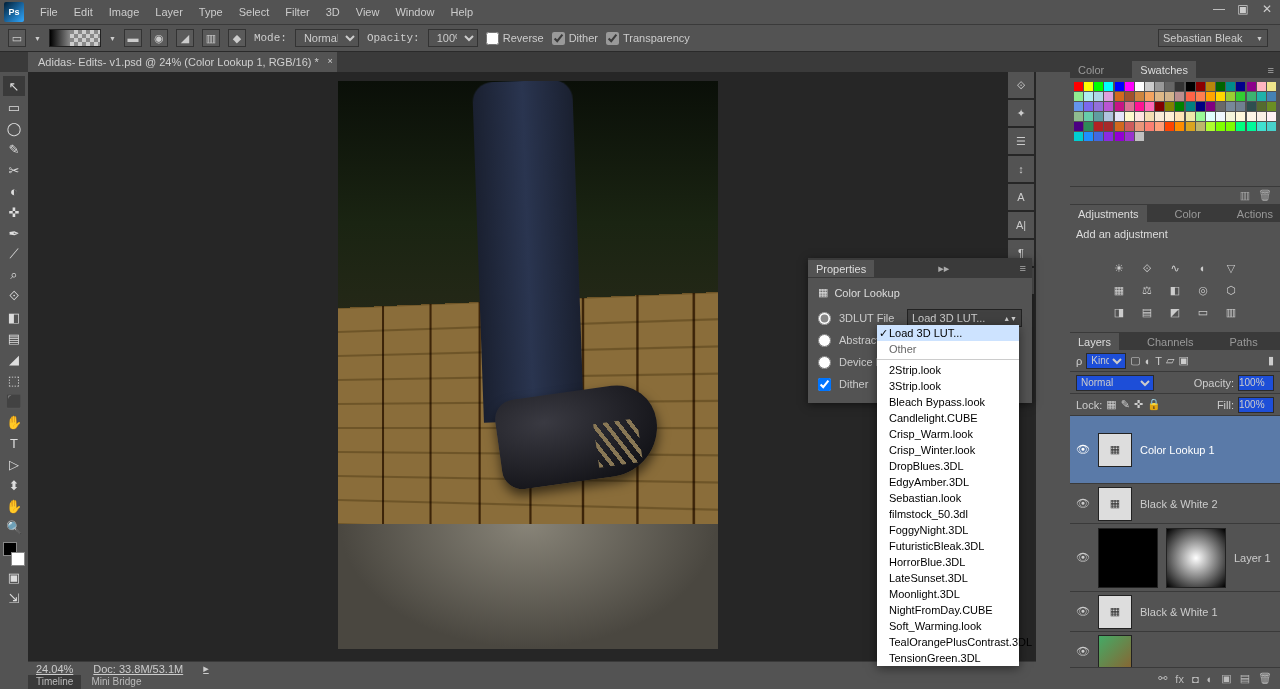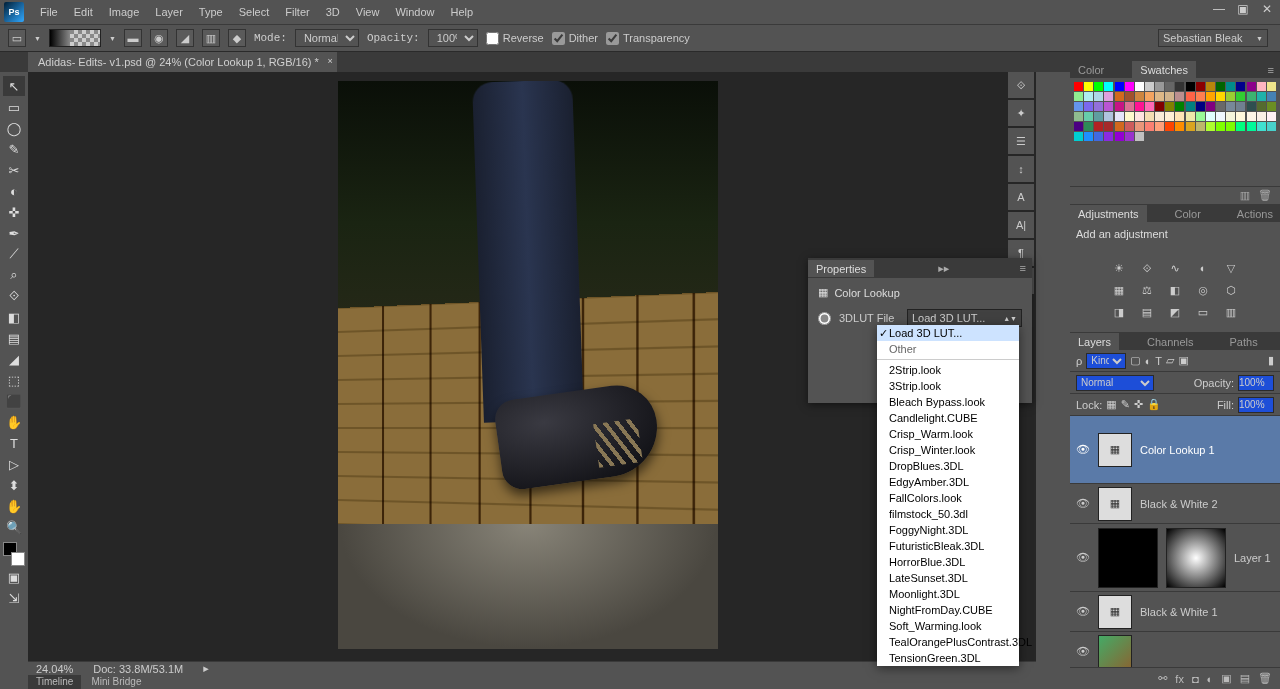--- a/index.html
+++ b/index.html
@@ -56,30 +56,30 @@
 .layer-list { flex:1; overflow:auto; }
 .layer { display:flex; align-items:center; height:68px; border-bottom:1px solid #3a3a3a; padding:0 6px; gap:8px; }
 .layer.sel { background:#5a7aa8; color:#fff; }
 .layer.short { height:40px; }
 .eye { width:14px; text-align:center; cursor:pointer; }
 .thumb { width:34px; height:34px; background:#2a2a2a; border:1px solid #222; display:flex; align-items:center; justify-content:center; }
 .thumb.lg { width:60px; height:60px; }
 .thumb.adj { background:#ddd; color:#333; }
 .layer-name { flex:1; }
 .layer-footer { height:22px; border-top:1px solid #3a3a3a; display:flex; align-items:center; justify-content:flex-end; gap:8px; padding:0 8px; color:#bbb; }
-.statusbar { position:absolute; left:28px; right:244px; bottom:14px; height:14px; background:#535353; display:flex; align-items:center; gap:20px; padding:0 8px; color:#ccc; font-size:10px; border-top:1px solid #3a3a3a; }
+.statusbar { position:absolute; left:28px; right:244px; bottom:14px; height:14px; background:#535353; display:flex; align-items:center; gap:20px; padding:0 8px; color:#ccc; font-size:10px; border-top:1px solid #3a3a3a;text-decoration:underline; }
 .bottom-tabs { position:absolute; left:28px; bottom:0; height:14px; display:flex; gap:2px; }
 .btab { background:#3a3a3a; padding:0 8px; color:#bbb; font-size:10px; line-height:14px; }
 .btab.active { background:#535353; }
 
 .prop-panel { position:absolute; left:808px; top:258px; width:224px; background:#535353; box-shadow:0 2px 8px rgba(0,0,0,.5); }
 .prop-header { height:20px; background:#3a3a3a; display:flex; align-items:center; }
 .prop-body { padding:8px 10px; }
 .prop-title-row { display:flex; align-items:center; gap:6px; margin-bottom:8px; color:#ddd; }
-.prop-radio-row { display:flex; align-items:center; gap:8px; height:22px;justify-content:center; }
+.prop-radio-row { display:flex; align-items:center; gap:8px; height:22px; }
 .prop-radio-row input[type=radio] { accent-color:#888; }
 .prop-radio-row label { color:#ccc; width:60px; }
 .prop-select { flex:1; height:18px; background:#414141; border:1px solid #222; color:#ccc; padding:0 4px; display:flex; align-items:center; justify-content:space-between; cursor:pointer; }
 .lut-dropdown { position:absolute; left:877px; top:325px; width:142px; background:#fff; color:#000; box-shadow:0 2px 10px rgba(0,0,0,.5); z-index:100; }
 .lut-item { padding:2px 12px; cursor:pointer; font-size:11px; }
 .lut-item.hl { background:#cde3ff; }
 .lut-item.dim { color:#666; }
 .lut-sep { height:1px; background:#ccc; margin:2px 0; }
 .lut-check { position:absolute; left:2px; }
 .tri { font-size:7px; }
@@ -463,21 +463,21 @@
   <div class="lut-sep"></div>
   <div id="lut-list">
       <div class="lut-item">2Strip.look</div>
       <div class="lut-item">3Strip.look</div>
       <div class="lut-item">Bleach Bypass.look</div>
       <div class="lut-item">Candlelight.CUBE</div>
       <div class="lut-item">Crisp_Warm.look</div>
       <div class="lut-item">Crisp_Winter.look</div>
       <div class="lut-item">DropBlues.3DL</div>
       <div class="lut-item">EdgyAmber.3DL</div>
-      <div class="lut-item">FallColors.look</div>
+      <div class="lut-item">Sebastian.look</div>
       <div class="lut-item">filmstock_50.3dl</div>
       <div class="lut-item">FoggyNight.3DL</div>
       <div class="lut-item">FuturisticBleak.3DL</div>
       <div class="lut-item">HorrorBlue.3DL</div>
       <div class="lut-item">LateSunset.3DL</div>
       <div class="lut-item">Moonlight.3DL</div>
       <div class="lut-item">NightFromDay.CUBE</div>
       <div class="lut-item">Soft_Warming.look</div>
       <div class="lut-item">TealOrangePlusContrast.3DL</div>
       <div class="lut-item">TensionGreen.3DL</div>

